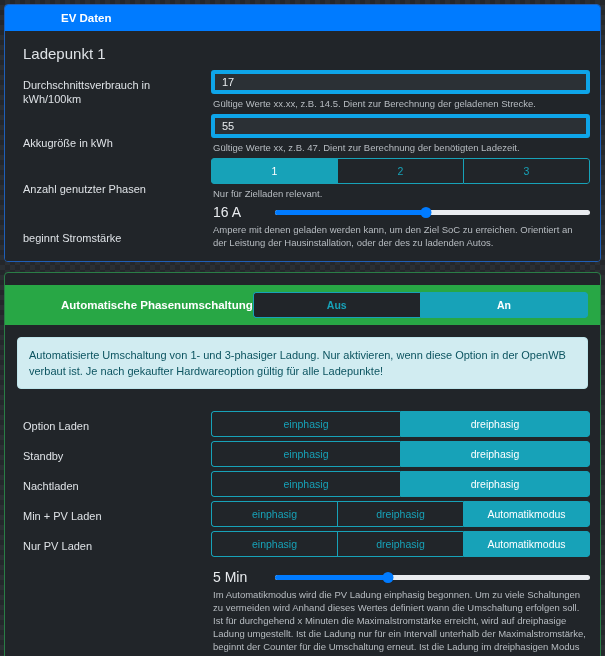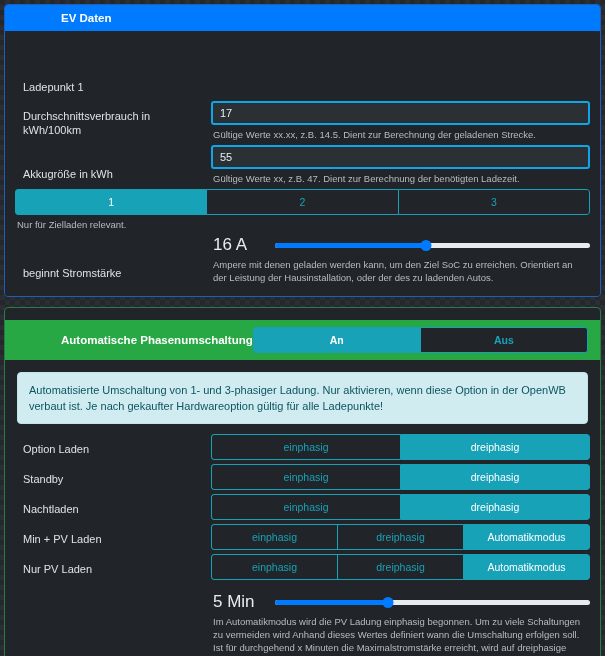--- a/index.html
+++ b/index.html
@@ -54,29 +54,29 @@
   .lbl {
     width: 196px;
     flex: 0 0 196px;
     padding: 4px 8px 4px 8px;
     font-size: 11px;
     color: #dee2e6;
     line-height: 14px;
   }
   .ctrl { flex: 1 1 auto; min-width: 0; }
 
-  .plain-row { padding: 4px 8px 8px 8px; font-size: 11px; color: #dee2e6; margin-top: 36px; }
+  .plain-row { padding: 4px 8px 8px 8px; font-size: 15px; color: #dee2e6; }
 
   
   input.txt {
     display: block;
     width: 100%;
     height: 24px;
     background: #2b3035;
-    border: 2px solid #0ea5e9;
+    border: 4px solid #0ea5e9;
     border-radius: 3px;
     color: #e9ecef;
     font-family: "Liberation Sans", sans-serif;
     font-size: 11px;
     padding: 0 7px;
     outline: none;
   }
   .help {
     font-size: 9.5px;
     color: #b7bcc1;
@@ -111,21 +111,21 @@
   .btn-group .btn.active {
     background: #17a2b8;
     color: #ffffff;
   }
   .btn-group.onoff .btn { border-color: #17a2b8; }
 
   
   .slider-row { display: flex; align-items: center; width: 100%; }
   .slider-val {
     flex: 0 0 64px;
-    font-size: 17px;
+    font-size: 14px;
     color: #e9ecef;
     padding-left: 2px;
   }
   .slider {
     flex: 1 1 auto;
     position: relative;
     height: 16px;
     display: flex;
     align-items: center;
   }
@@ -153,21 +153,21 @@
 
   
   .alert {
     background: #d1ecf1;
     border: 1px solid #bee5eb;
     color: #0c5460;
     border-radius: 4px;
     padding: 9px 11px;
     font-size: 11px;
     line-height: 16px;
-    margin: 2px 2px 10px 2px;
+    margin: 2px 2px 22px 2px;
   }
 
   .spacer-8 { height: 8px; }
   .gap { height: 10px; }
 </style>
 </head>
 <body>
 
 <div class="page">
 
@@ -189,20 +189,21 @@
 
       <div class="row">
         <div class="lbl">Akkugröße in kWh</div>
         <div class="ctrl">
           <input class="txt" type="text" value="55" style="">
           <div class="help">Gültige Werte xx, z.B. 47. Dient zur Berechnung der benötigten Ladezeit.</div>
         </div>
       </div>
 
       <div class="row">
+        <div class="lbl">Anzahl genutzter Phasen</div>
         <div class="ctrl">
           <div class="btn-group">
             <div class="btn active">1</div>
             <div class="btn">2</div>
             <div class="btn">3</div>
           </div>
           <div class="help">Nur für Zielladen relevant.</div>
         </div>
       </div>
 
@@ -224,22 +225,22 @@
     </div>
   </div>
 
   <div class="gap"></div>
 
   <div class="card success">
     <div class="card-header success">
       <span class="hdr-title">Automatische Phasenumschaltung</span>
       <span class="hdr-ctrl">
         <span class="btn-group onoff">
+          <span class="btn">Aus</span>
           <span class="btn active">An</span>
-          <span class="btn">Aus</span>
         </span>
       </span>
     </div>
 
     <div class="card-body">
 
       <div class="alert">Automatisierte Umschaltung von 1- und 3-phasiger Ladung. Nur aktivieren, wenn diese Option in der OpenWB verbaut ist. Je nach gekaufter Hardwareoption gültig für alle Ladepunkte!</div>
 
       <div class="row">
         <div class="lbl">Option Laden</div>

